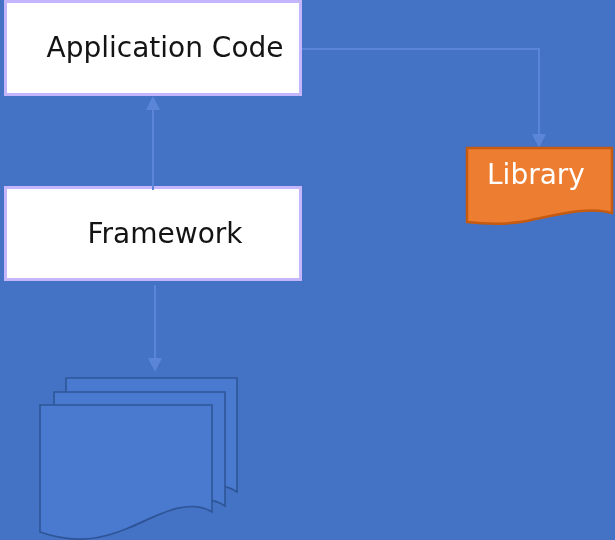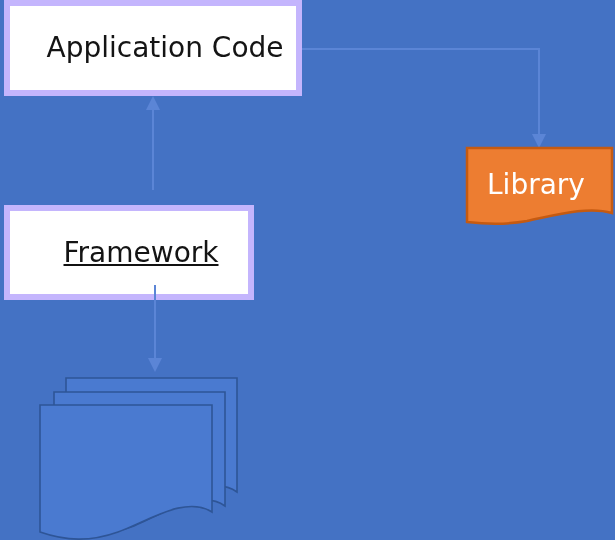--- a/index.html
+++ b/index.html
@@ -22,61 +22,60 @@
   .node {
     position: absolute;
     box-sizing: border-box;
     display: flex;
     align-items: center;
     justify-content: center;
   }
   .box-white {
     background: #FFFFFF;
     color: #111111;
-    border: 6px solid #c4b5fd;
+    border: 3px solid #c4b5fd;
     padding-left: 24px;
   }
   .box-white .node-label {
     font-size: 28px;
     line-height: 1;
     color: #141414;
     white-space: nowrap;
   }
   #node-application-code {
     left: 4px;
     top: 0px;
     width: 298px;
     height: 96px;
   }
   #node-framework {
     left: 4px;
-    top: 205px;
-    width: 250px;
+    top: 186px;
+    width: 298px;
     height: 95px;
-    text-decoration: underline;
   }
   
   #overlay {
     position: absolute;
     left: 0;
     top: 0;
     width: 615px;
     height: 540px;
     pointer-events: none;
   }
   .svg-label {
     position: absolute;
     color: #FFFFFF;
     font-size: 28px;
     line-height: 1;
     white-space: nowrap;
   }
   #label-library {
     left: 487px;
-    top: 171px;
+    top: 161px;
   }
   #label-libraries {
     left: 62px;
     top: 453px;
   }
 </style>
 </head>
 <body>
 
 <div id="canvas">

